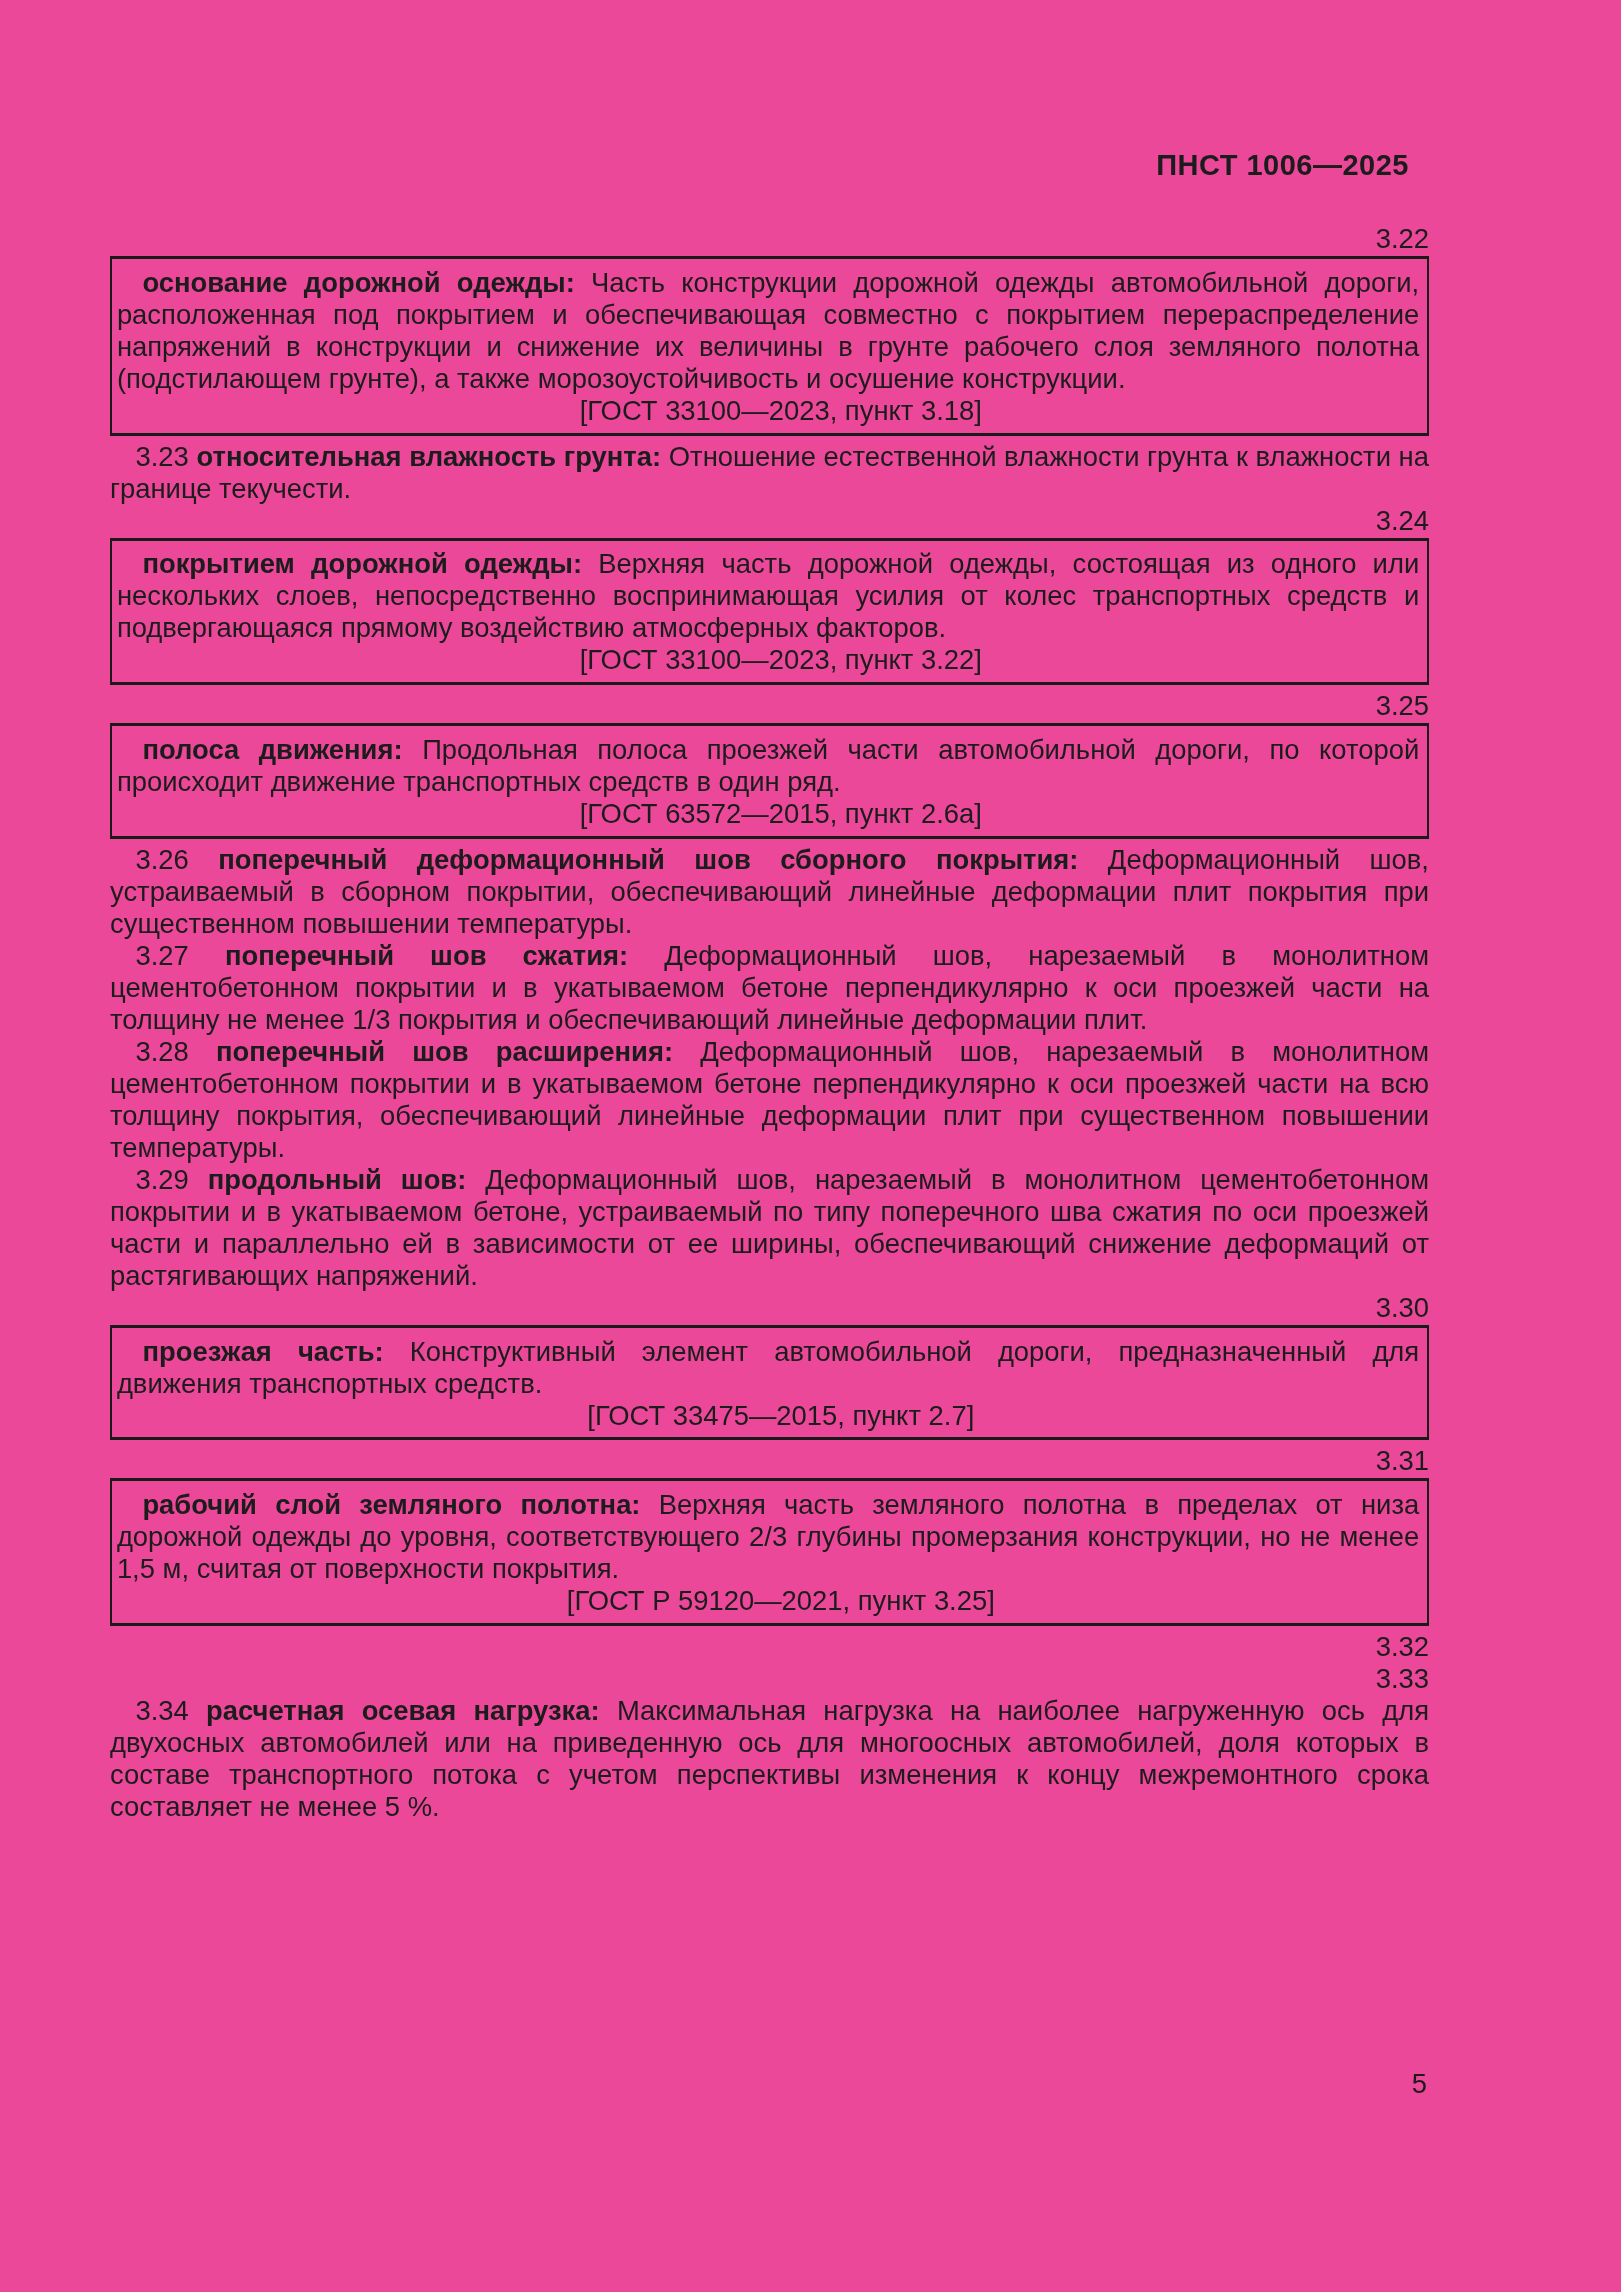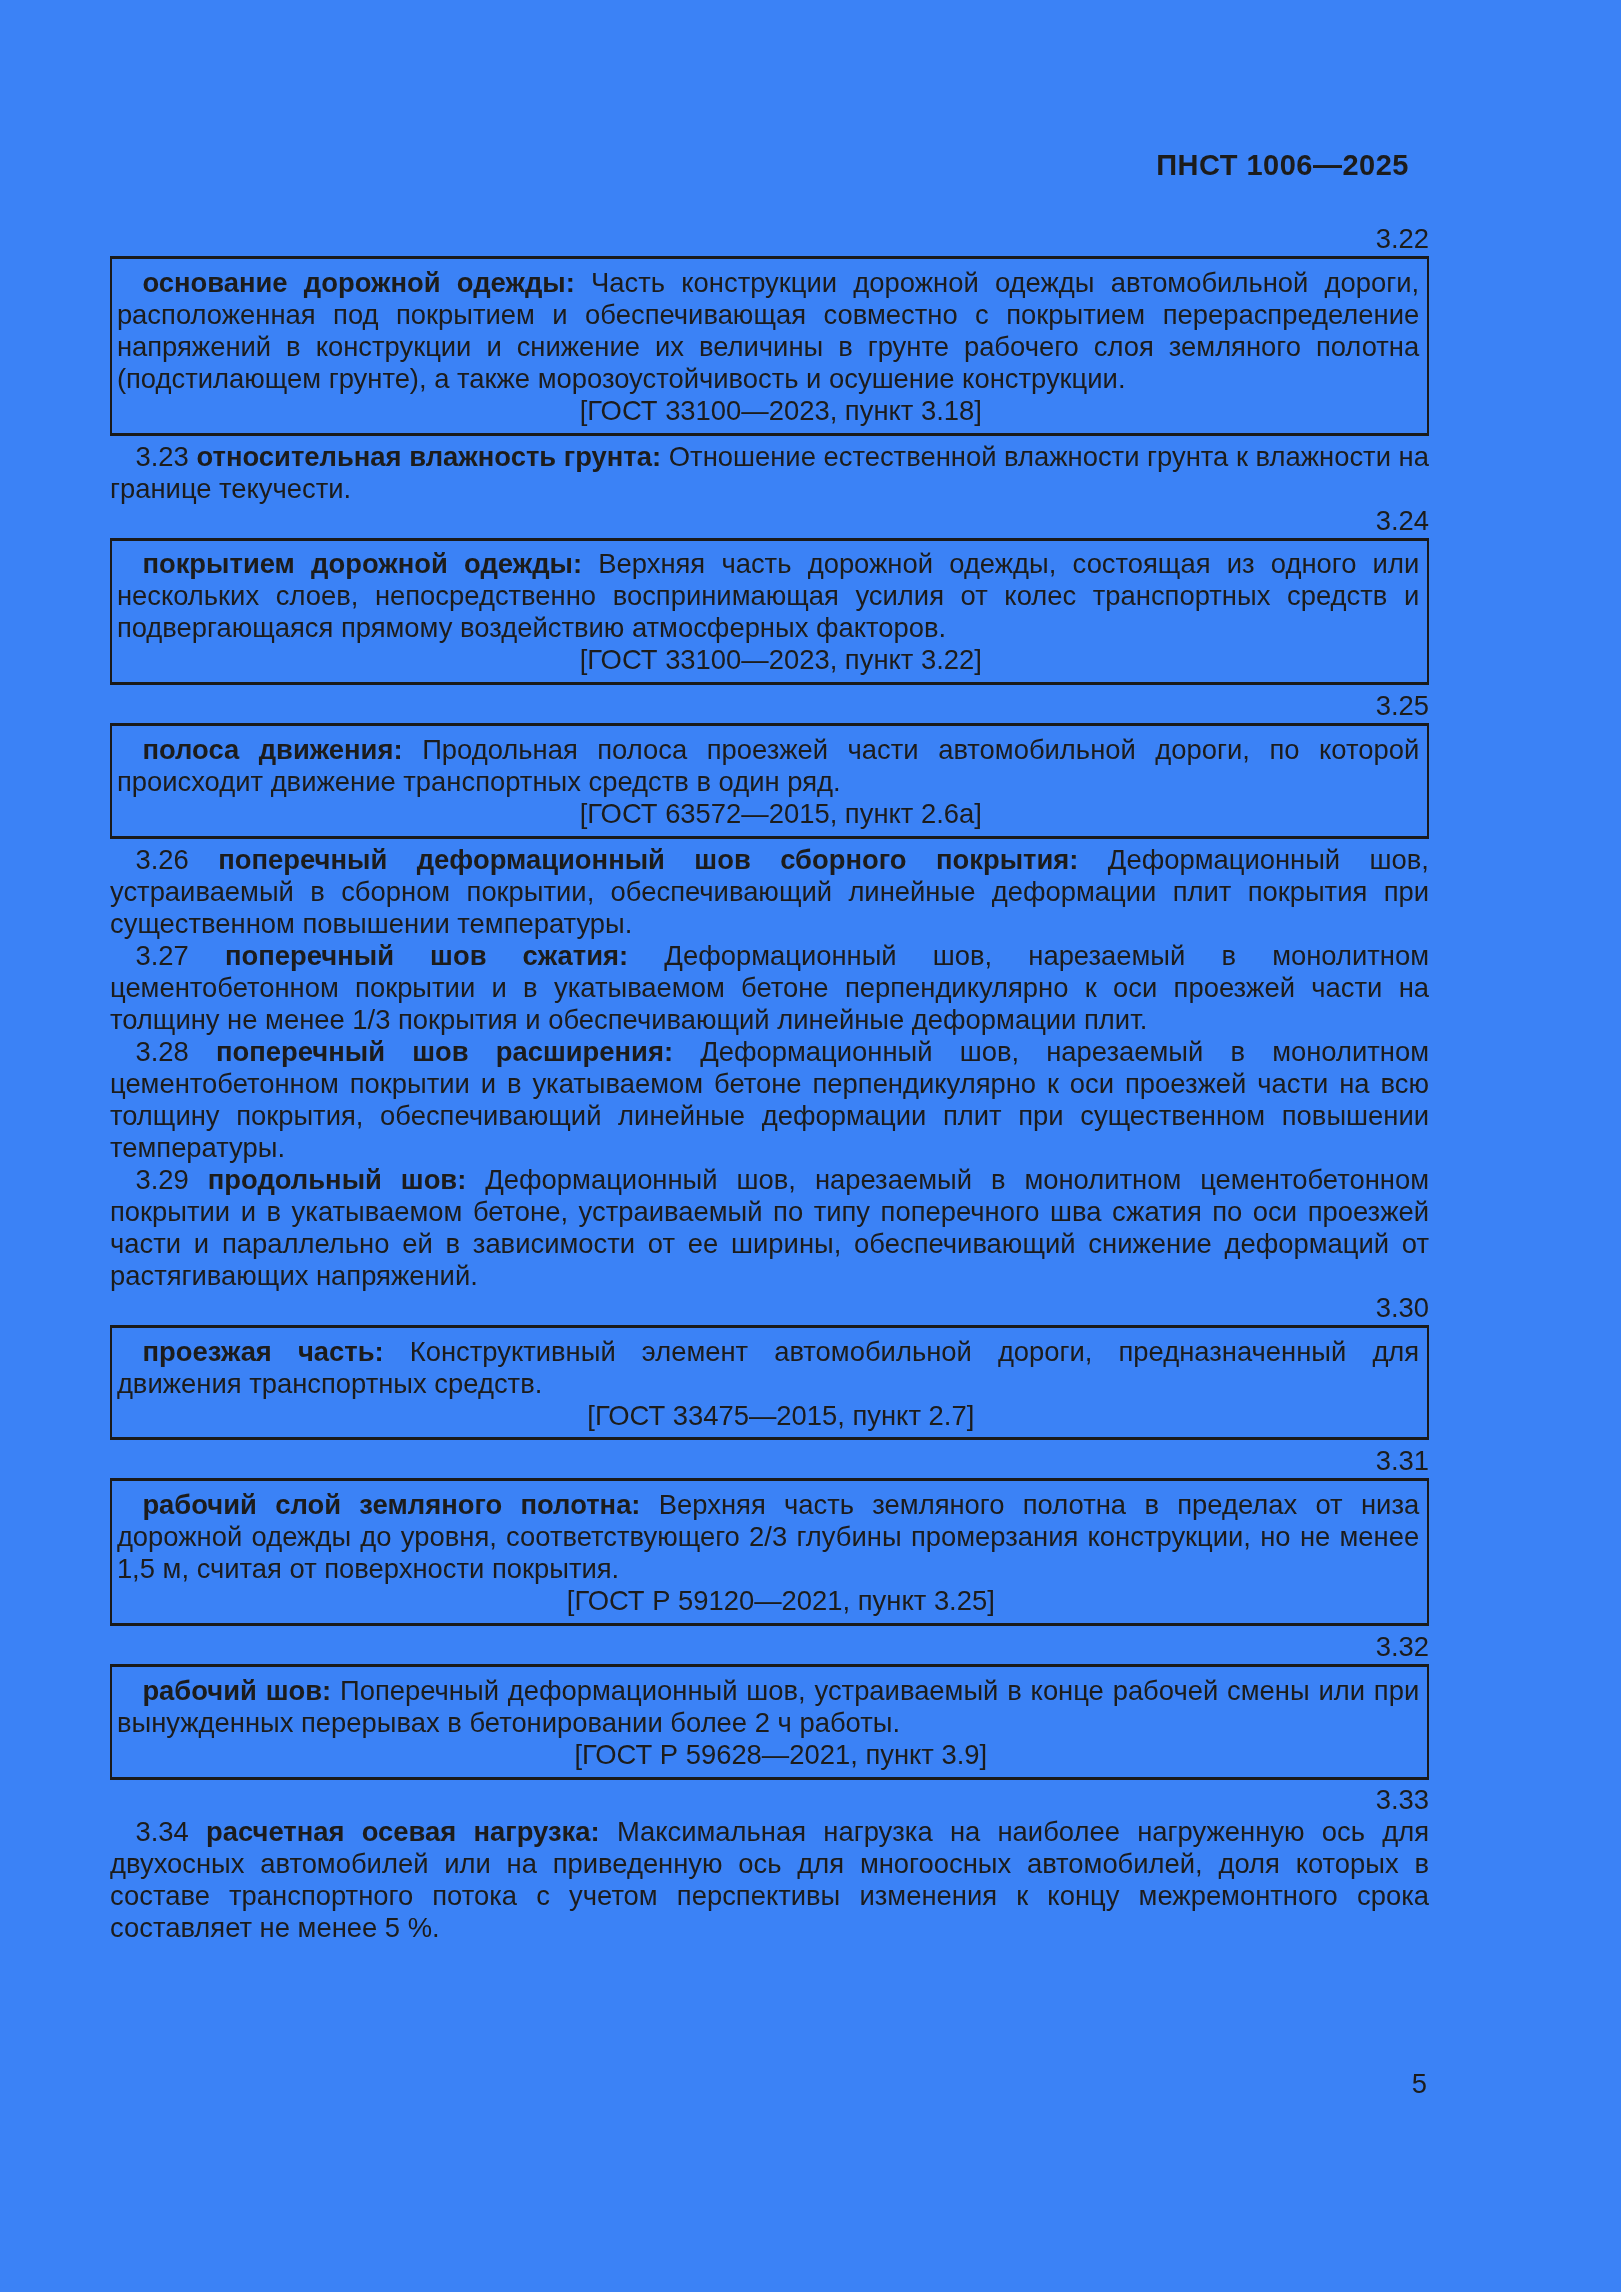--- a/index.html
+++ b/index.html
@@ -1,21 +1,21 @@
 <!DOCTYPE html>
 <html lang="ru"><head>
 <meta charset="utf-8">
 <style>
   html, body { margin: 0; padding: 0; background: #e8e8e8; }
   .page {
     position: relative;
     width: 1621px;
     height: 2293px;
     margin: 0 auto;
-    background: #3b82f6;
+    background: #ec4899;
     color: #1c1c1c;
     font-family: "Liberation Sans", sans-serif;
     font-size: 27.4px;
     line-height: 32px;
     overflow: hidden;
   }
   .doc-header {
     position: absolute;
     top: 149px;
     right: 212px;
@@ -95,24 +95,20 @@
       <p class="ref">[ГОСТ 33475—2015, пункт 2.7]</p>
     </div>
 
     <p class="label">3.31</p>
     <div class="box">
       <p class="def"><span class="b">рабочий слой земляного полотна:</span> <span>Верхняя часть земляного полотна в пределах от низа дорожной одежды до уровня, соответствующего 2/3 глубины промерзания конструкции, но не менее 1,5 м, считая от поверхности покрытия.</span></p>
       <p class="ref">[ГОСТ Р 59120—2021, пункт 3.25]</p>
     </div>
 
     <p class="label">3.32</p>
-    <div class="box">
-      <p class="def"><span class="b">рабочий шов:</span> <span>Поперечный деформационный шов, устраиваемый в конце рабочей смены или при вынужденных перерывах в бетонировании более 2 ч работы.</span></p>
-      <p class="ref">[ГОСТ Р 59628—2021, пункт 3.9]</p>
-    </div>
 
     <p class="label">3.33</p>
 
     <p class="para"><span>3.34</span> <span class="b">расчетная осевая нагрузка:</span> <span>Максимальная нагрузка на наиболее нагруженную ось для двухосных автомобилей или на приведенную ось для многоосных автомобилей, доля которых в составе транспортного потока с учетом перспективы изменения к концу межремонтного срока составляет не менее 5 %.</span></p>
 
   </div>
 
   <div class="page-number">5</div>
 
 </div>

